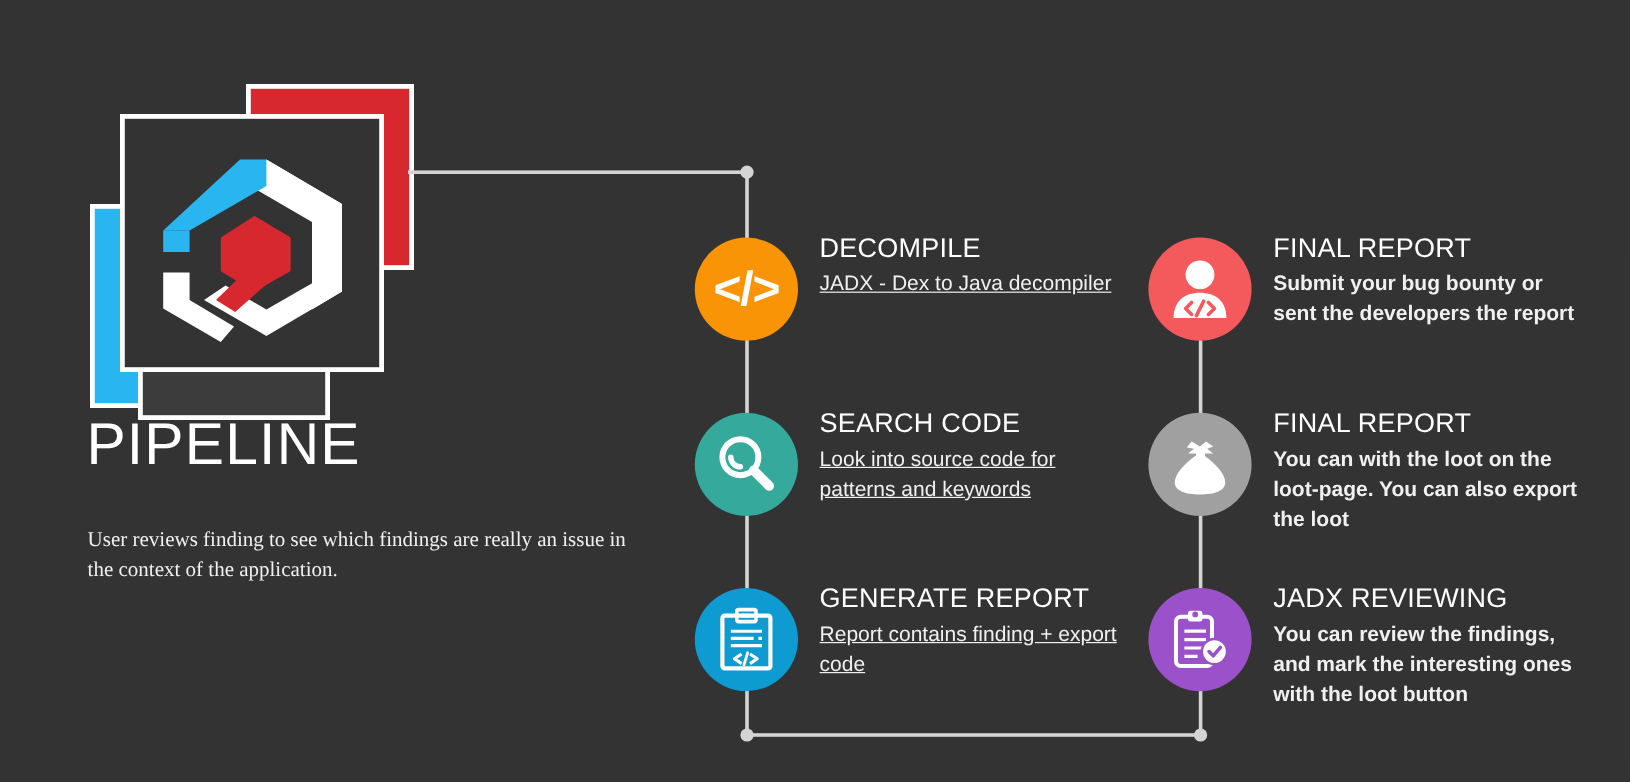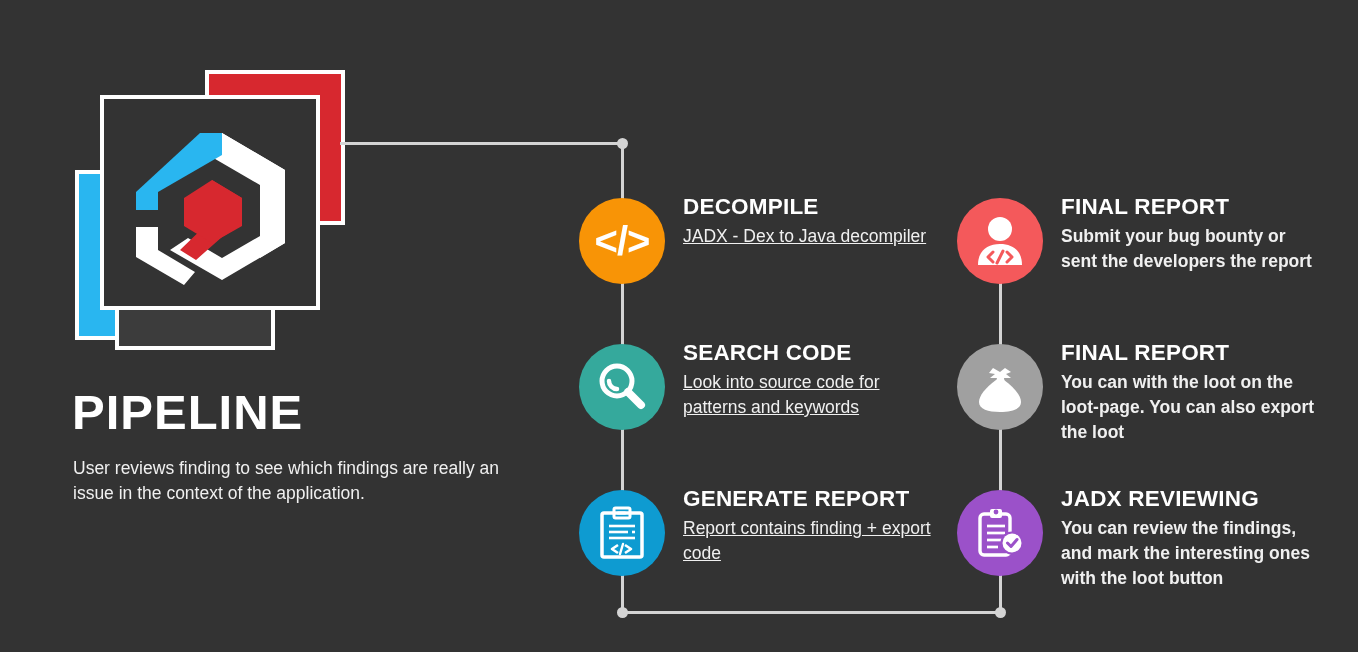--- a/index.html
+++ b/index.html
@@ -17,44 +17,44 @@
   .card{position:absolute;box-sizing:border-box;border:4px solid #ffffff;}
   .card-blue{left:5px;top:110px;width:60px;height:170px;background:#29B6F0;}
   .card-red{left:135px;top:10px;width:140px;height:155px;background:#D7282F;}
   .card-shadow{left:45px;top:245px;width:160px;height:45px;background:#3c3c3c;}
   .card-main{left:30px;top:35px;width:220px;height:215px;background:#333333;}
 
   .logo-svg{position:absolute;left:30px;top:35px;width:220px;height:215px;}
 
   
   .pipeline-title{
-    position:absolute;left:72px;top:388px;
-    font-size:49px;font-weight:bold;color:#ffffff;
+    position:absolute;left:72px;top:347px;
+    font-size:49px;font-weight:normal;color:#ffffff;
     letter-spacing:1px;line-height:1;
   }
   .pipeline-sub{
-    position:absolute;left:73px;top:456px;width:470px;
-    font-size:17.5px;color:#f0f0f0;line-height:1.45;
+    position:absolute;left:73px;top:437px;width:470px;
+    font-size:17.5px;color:#f0f0f0;line-height:1.45;font-family:Liberation Serif, serif;
   }
 
   
   .conn{position:absolute;background:#d4d4d4;}
   .conn-h{height:3px;}
   .conn-v{width:3px;}
   .dot{position:absolute;width:11px;height:11px;border-radius:50%;background:#d4d4d4;}
 
   
   .node{position:absolute;}
   .node .bubble{
     position:absolute;left:0;top:0;width:86px;height:86px;border-radius:50%;
     display:flex;align-items:center;justify-content:center;
   }
   .node .txt{position:absolute;left:104px;top:-4px;}
   .node .ttl{
-    font-size:22.5px;font-weight:bold;color:#ffffff;letter-spacing:.2px;
+    font-size:22.5px;font-weight:normal;color:#ffffff;letter-spacing:.2px;
     white-space:nowrap;line-height:1.15;
   }
   .node .desc{
     font-size:17.5px;color:#f0f0f0;line-height:1.42;margin-top:4px;
   }
   .w-left .desc{width:250px;text-decoration:underline;}
   .w-right .desc{width:262px;font-weight:bold;}
   .bubble svg{display:block;}
   .code-glyph{
     font-family:"Liberation Sans", sans-serif;

